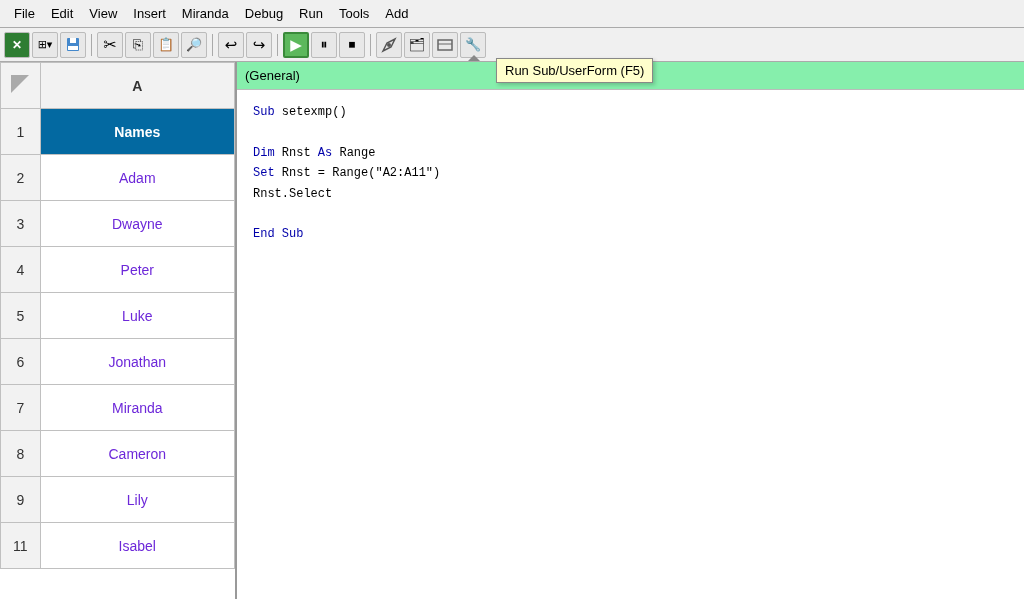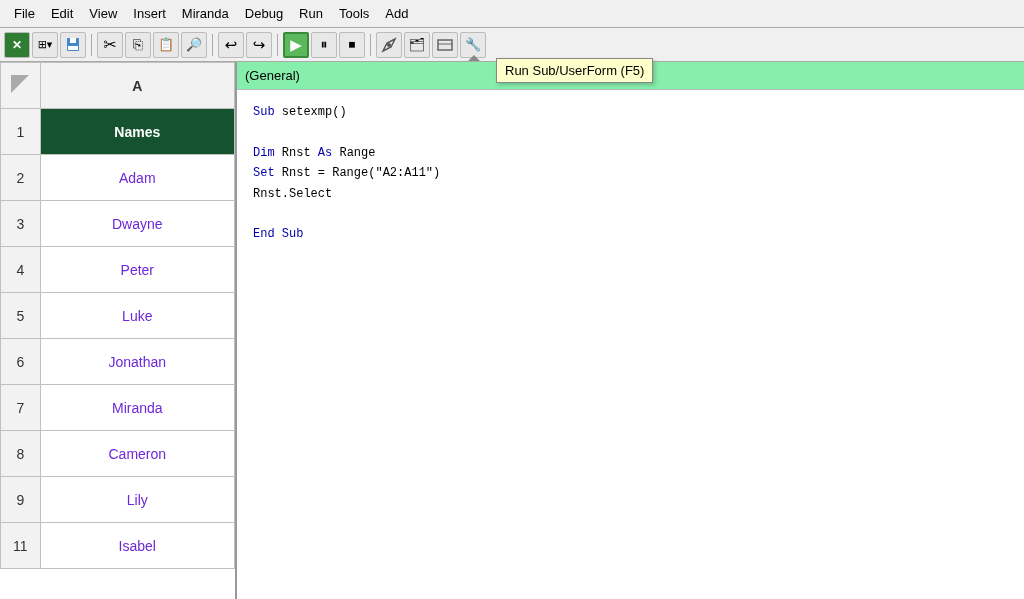--- a/index.html
+++ b/index.html
@@ -104,21 +104,21 @@
       background: #f2f2f2;
       color: #333;
       font-size: 14px;
       font-weight: bold;
       text-align: center;
     }
     .col-a-header {
       width: 197px;
     }
     .name-header {
-      background: #14532d;
+      background: #0369a1;
       color: white;
       font-weight: bold;
       margin-left: 20px;
     }
     .name-cell {
       color: #6d28d9;
       font-size: 15px;
     }
     .corner-header {
       background: #f2f2f2;

